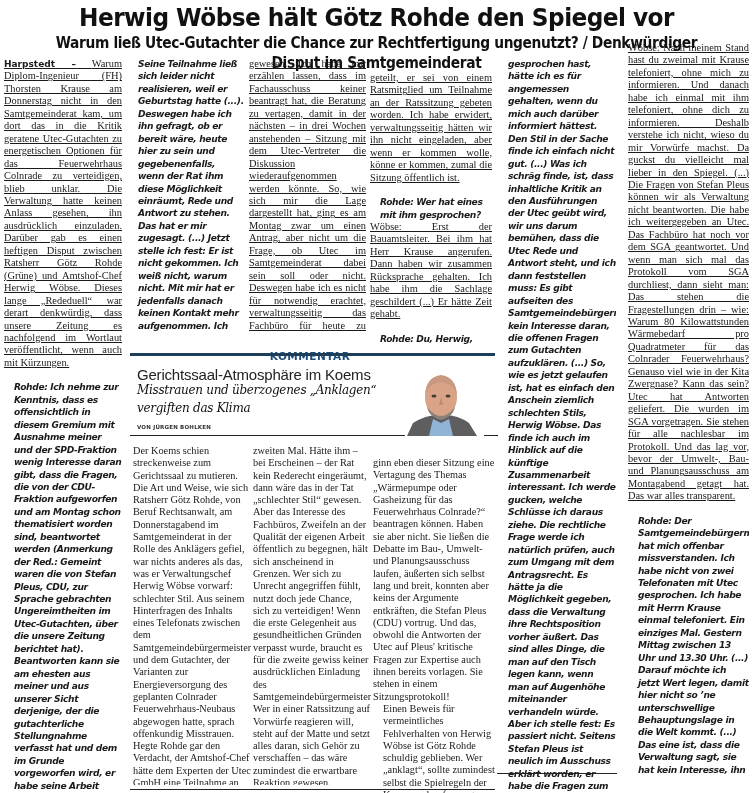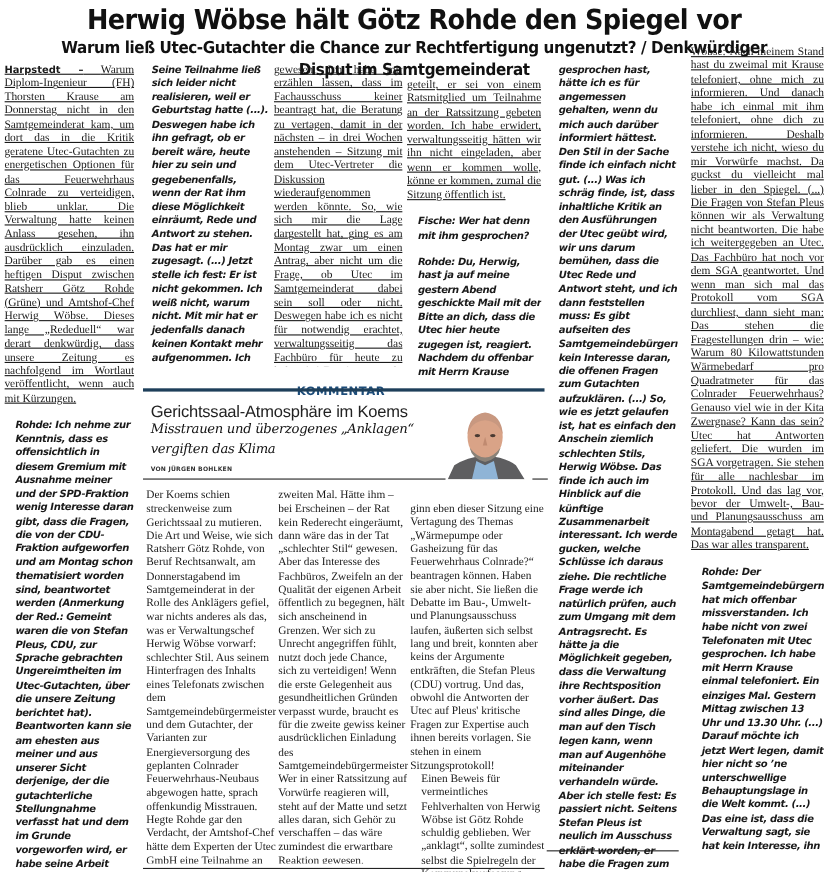--- a/index.html
+++ b/index.html
@@ -77,21 +77,22 @@
 
 </div>
 
 <div class="col" style="left:249px; top:58px; width:117px; height:275px;">
   <p class="p">gewesen. Ich habe mir erzählen lassen, dass im Fachausschuss keiner beantragt hat, die Beratung zu vertagen, damit in der nächsten – in drei Wochen anstehenden – Sitzung mit dem Utec-Vertreter die Diskussion wiederaufgenommen werden könnte. So, wie sich mir die Lage dargestellt hat, ging es am Montag zwar um einen Antrag, aber nicht um die Frage, ob Utec im Samtgemeinderat dabei sein soll oder nicht. Deswegen habe ich es nicht für notwendig erachtet, verwaltungsseitig das Fachbüro für heute zu laden. (...) Das Antragsrecht der Fraktionen sieht vor, dass ein beantragter Punkt auf die Tagesordnung kommt, beinhaltet aber nicht automatisch, dass Leute hinzugeladen werden. Herr Krause hat heute bei der Verwaltung angerufen und mit-</p>
 </div>
 
 <div class="col" style="left:370px; top:72px; width:122px; height:275px;">
   <p class="p">geteilt, er sei von einem Ratsmitglied um Teilnahme an der Ratssitzung gebeten worden. Ich habe erwidert, verwaltungsseitig hätten wir ihn nicht eingeladen, aber wenn er kommen wolle, könne er kommen, zumal die Sitzung öffentlich ist.</p>
   <div class="gap"></div>
-  <p class="q indent">Fische: Wer hat denn mit ihm gesprochen?</p>
+  <p class="q indent">Rohde: Wer hat eines mit ihm gesprochen?</p>
+  <p class="p">Wöbse: Erst der Bauamtsleiter. Bei ihm hat Herr Krause angerufen. Dann haben wir zusammen Rücksprache gehalten. Ich habe ihm die Sachlage geschildert (...) Er hätte Zeit gehabt.</p>
   <div class="gap"></div>
   <p class="q indent">Rohde: Du, Herwig, hast ja auf meine gestern Abend geschickte Mail mit der Bitte an dich, dass die Utec hier heute zugegen ist, reagiert. Nachdem du offenbar mit Herrn Krause</p>
 </div>
 
 <div class="col" style="left:498px; top:58px; width:118px; height:735px;">
   <p class="q indent">gesprochen hast, hätte ich es für angemessen gehalten, wenn du mich auch darüber informiert hättest. Den Stil in der Sache finde ich einfach nicht gut. (...) Was ich schräg finde, ist, dass inhaltliche Kritik an den Ausführungen der Utec geübt wird, wir uns darum bemühen, dass die Utec Rede und Antwort steht, und ich dann feststellen muss: Es gibt aufseiten des Samtgemeindebürgermeisters kein Interesse daran, die offenen Fragen zum Gutachten aufzuklären. (...) So, wie es jetzt gelaufen ist, hat es einfach den Anschein ziemlich schlechten Stils, Herwig Wöbse. Das finde ich auch im Hinblick auf die künftige Zusammenarbeit interessant. Ich werde gucken, welche Schlüsse ich daraus ziehe. Die rechtliche Frage werde ich natürlich prüfen, auch zum Umgang mit dem Antragsrecht. Es hätte ja die Möglichkeit gegeben, dass die Verwaltung ihre Rechtsposition vorher äußert. Das sind alles Dinge, die man auf den Tisch legen kann, wenn man auf Augenhöhe miteinander verhandeln würde. Aber ich stelle fest: Es passiert nicht. Seitens Stefan Pleus ist neulich im Ausschuss erklärt worden, er habe die Fragen zum Gutachten an die Verwaltung weitergereicht. Da frage ich mich: Warum wird das nicht auch an die übrigen Ratsmitglieder weitergegeben? Und wie ist es an die Firma Utec weitergegeben worden? Das sind alles Dinge, die sind zumindest unklar. Da fehlt mir Transparenz.</p>
 
 </div>
 <div class="q-bottom-rule"></div>
 

